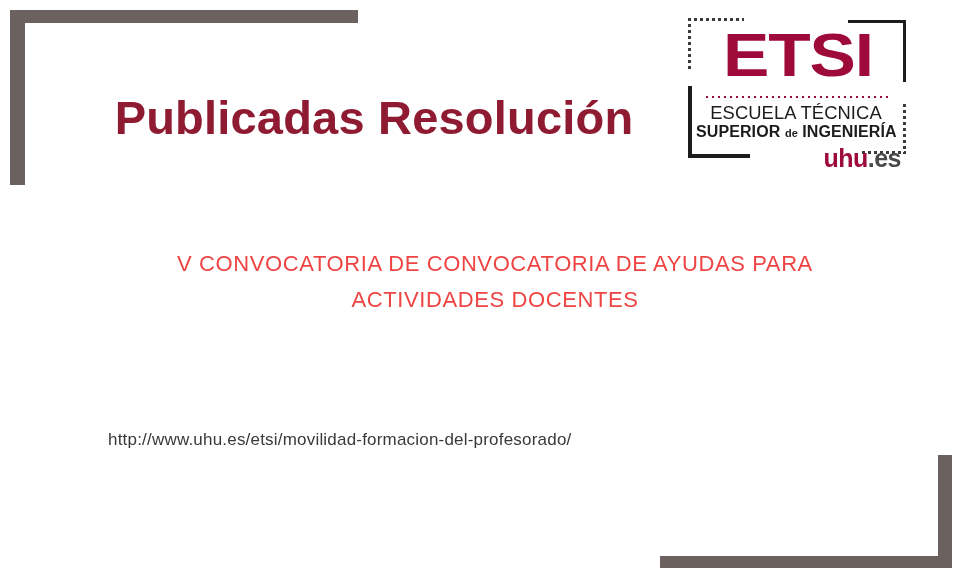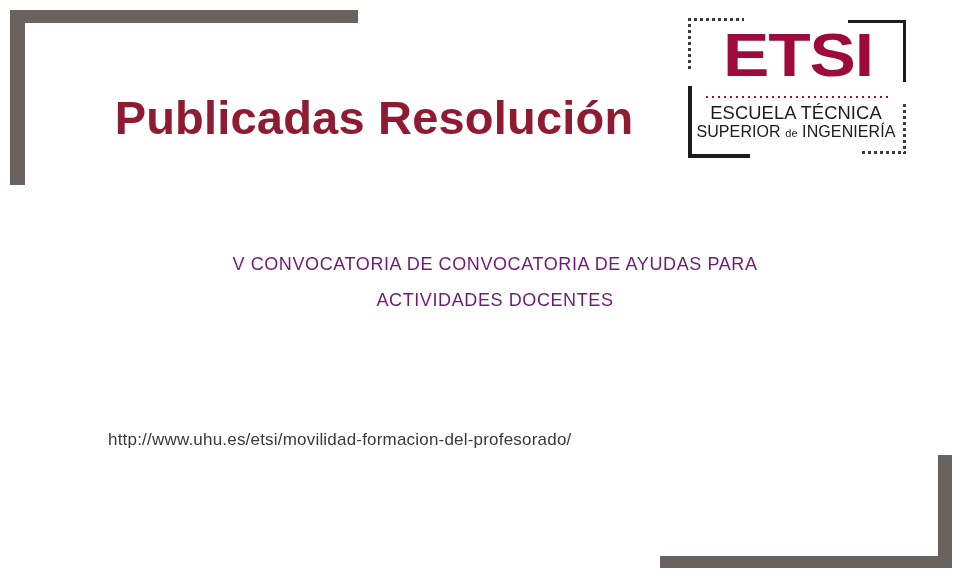--- a/index.html
+++ b/index.html
@@ -69,22 +69,22 @@
     white-space: nowrap;
   }
 
   
   .body-block {
     position: absolute;
     left: 90px;
     top: 246px;
     width: 810px;
     text-align: center;
-    color: #701a75;
-    font-size: 18px;
+    color: #ef4444;
+    font-size: 22px;
     line-height: 36px;
     letter-spacing: 0.6px;
   }
   .body-line { display: block; }
 
   
   .url-line {
     position: absolute;
     left: 108px;
     top: 430px;
@@ -196,21 +196,21 @@
     transform: scaleX(1.02);
   }
   .logo-line2 {
     position: absolute;
     left: 20px;
     top: 115px;
     width: 200px;
     text-align: center;
     color: #1c1c1c;
     font-size: 16px;
-    font-weight: normal;
+    font-weight: bold;
     letter-spacing: 0.1px;
     white-space: nowrap;
   }
   .logo-line2 .small-de {
     font-size: 11px;
     letter-spacing: 0;
   }
   .logo-uhu {
     position: absolute;
     left: 20px;
@@ -256,15 +256,16 @@
     <div class="logo-bracket lb-tr-v"></div>
     <div class="logo-bracket lb-bl-v"></div>
     <div class="logo-bracket lb-bl-h"></div>
     <div class="logo-bracket lb-br-v"></div>
     <div class="logo-bracket lb-br-h"></div>
 
     <div class="logo-etsi">ETSI</div>
     <div class="logo-dotline"></div>
     <div class="logo-line1">ESCUELA TÉCNICA</div>
     <div class="logo-line2"><span>SUPERIOR </span><span class="small-de">de</span><span> INGENIERÍA</span></div>
+    <div class="logo-uhu"><span class="uhu">uhu</span><span class="es">.es</span></div>
   </div>
 
 </div>
 
 </body></html>

